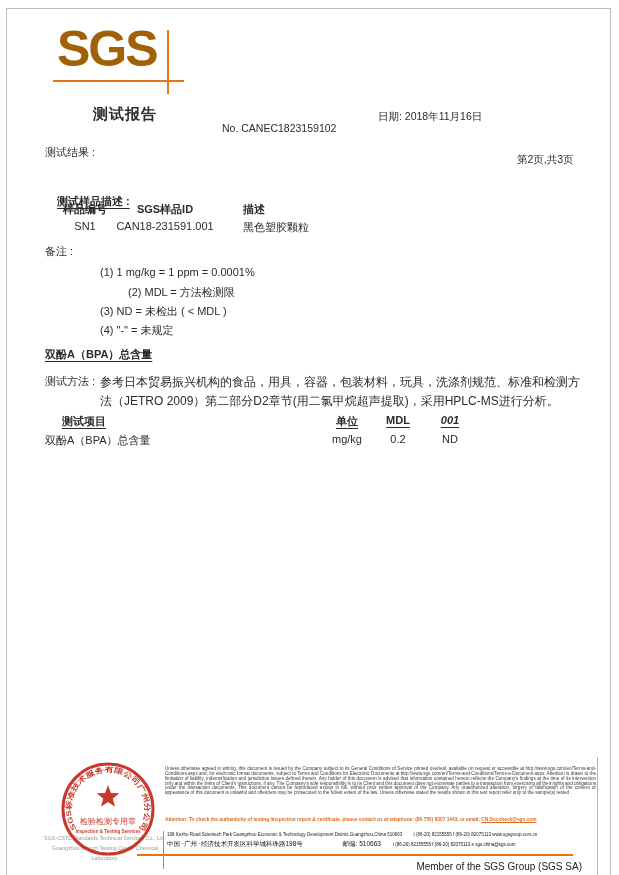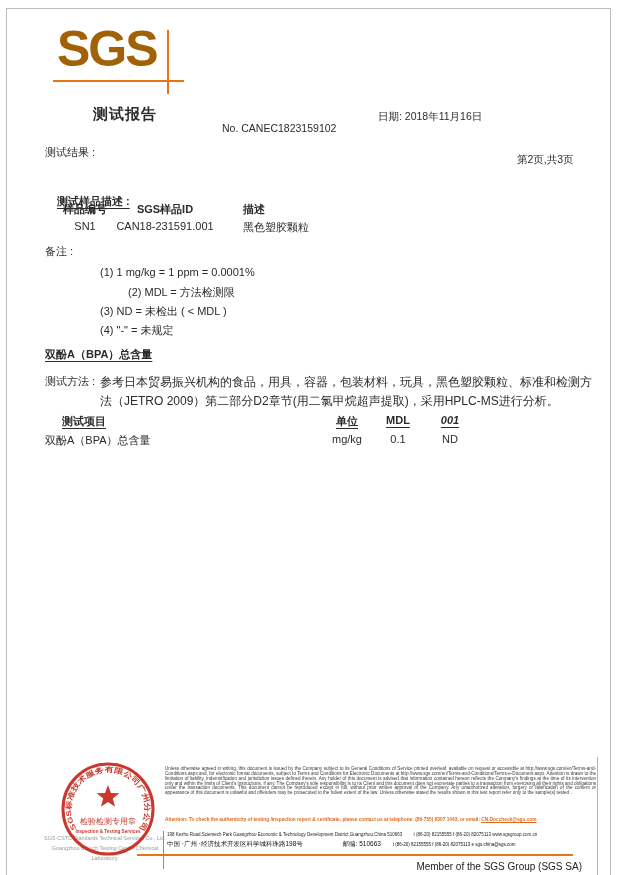--- a/index.html
+++ b/index.html
@@ -86,30 +86,30 @@
   <div class="abs body-txt" style="left:243px;top:220px;">黑色塑胶颗粒</div>
 
   <div class="abs body-txt notes-label">备注 :</div>
   <div class="abs body-txt note-line" style="top:266px;">(1) 1 mg/kg = 1 ppm = 0.0001%</div>
   <div class="abs body-txt note-line" style="top:285px;margin-left:28px;">(2) MDL = 方法检测限</div>
   <div class="abs body-txt note-line" style="top:304px;">(3) ND = 未检出 ( &lt; MDL )</div>
   <div class="abs body-txt note-line" style="top:323px;">(4) "-" = 未规定</div>
 
   <div class="abs body-txt bpa-heading">双酚A（BPA）总含量</div>
   <div class="abs body-txt method-label">测试方法 :</div>
-  <div class="abs method-line" style="top:374px;">参考日本贸易振兴机构的食品，用具，容器，包装材料，玩具，黑色塑胶颗粒、标准和检测方</div>
+  <div class="abs method-line" style="top:374px;">参考日本贸易振兴机构的食品，用具，容器，包装材料，玩具，洗涤剂规范、标准和检测方</div>
   <div class="abs method-line" style="top:393px;">法（JETRO 2009）第二部分D2章节(用二氯甲烷超声提取)，采用HPLC-MS进行分析。</div>
 
   <div class="abs body-txt rt-h rt-item-h">测试项目</div>
   <div class="abs body-txt rt-h rt-unit cc">单位</div>
   <div class="abs body-txt rt-h rt-mdl cc">MDL</div>
   <div class="abs body-txt rt-h rt-001 cc">001</div>
   <div class="abs body-txt rt-r rt-item">双酚A（BPA）总含量</div>
   <div class="abs body-txt rt-r rt-unit cc">mg/kg</div>
-  <div class="abs body-txt rt-r rt-mdl cc">0.1</div>
+  <div class="abs body-txt rt-r rt-mdl cc">0.2</div>
   <div class="abs body-txt rt-r rt-001 cc" style="font-style:normal;">ND</div>
 
   <div class="abs company-lines">
     <div>SGS-CSTC Standards Technical Services Co., Ltd.</div>
     <div>Guangzhou Branch Testing Center Chemical Laboratory.</div>
   </div>
 
   <svg class="abs stamp" viewBox="0 0 104 100">
     <circle cx="52" cy="48" r="45" fill="none" stroke="#c5281c" stroke-width="3"></circle>
     <defs>

